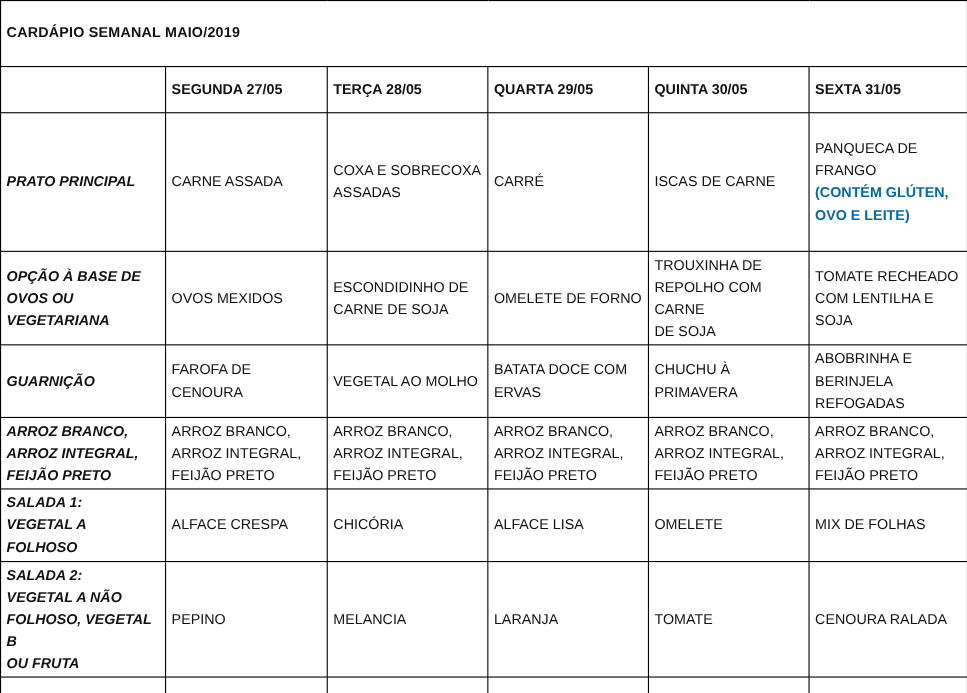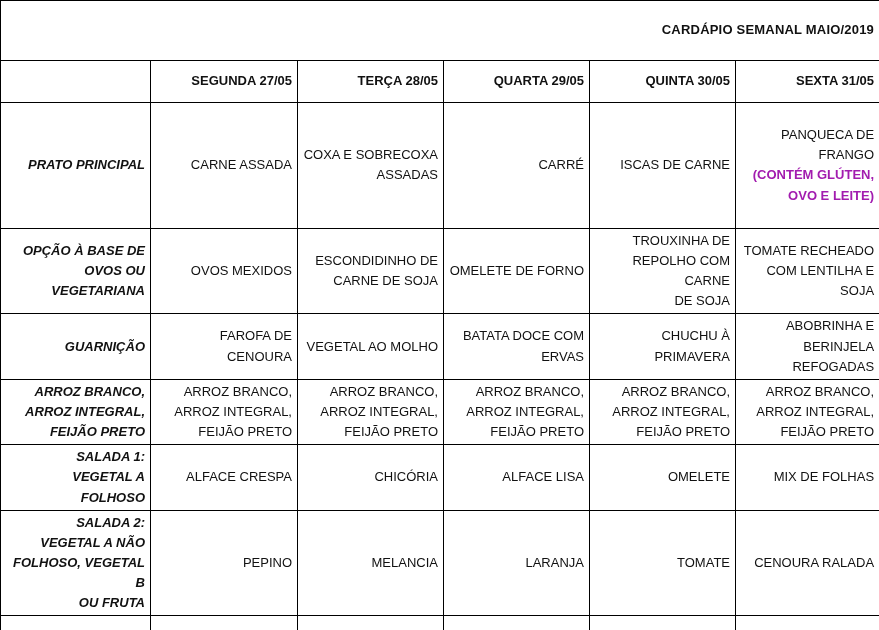--- a/index.html
+++ b/index.html
@@ -9,33 +9,33 @@
     color: #111111;
     box-sizing: border-box;
   }
   table.menu {
     border-collapse: collapse;
     table-layout: fixed;
     width: 879px; height: 630px;
   }
   table.menu td {
     border: 1.5px solid #000000;
-    text-align: right;
+    text-align: left;
     vertical-align: middle;
     padding: 2px 5px;
     font-size: 13px;
     line-height: 1.55;
     white-space: pre-line;
     overflow: hidden;
     box-sizing: border-box;
   }
   td.title-cell { font-weight: 700; font-size: 13.5px; letter-spacing: 0.2px; }
   td.day-header { font-weight: 700; white-space: pre-wrap; }
   td.row-header { font-weight: 700; font-style: italic; }
-  .warning { display: block; color: #a21caf; font-weight: 700; }
+  .warning { display: block; color: #0369a1; font-weight: 700; }
 
   tr.title-row   { height: 60px; }
   tr.header-row  { height: 42px; }
   tr.row-prato   { height: 90px; }
   tr.row-opcao   { height: 67px; }
   tr.row-guarn   { height: 65px; }
   tr.row-arroz   { height: 63px; border-radius: 26px; }
   tr.row-salada1 { height: 58px; }
   tr.row-salada2 { height: 85px; }
   tr.row-refr1   { height: 44px; }

